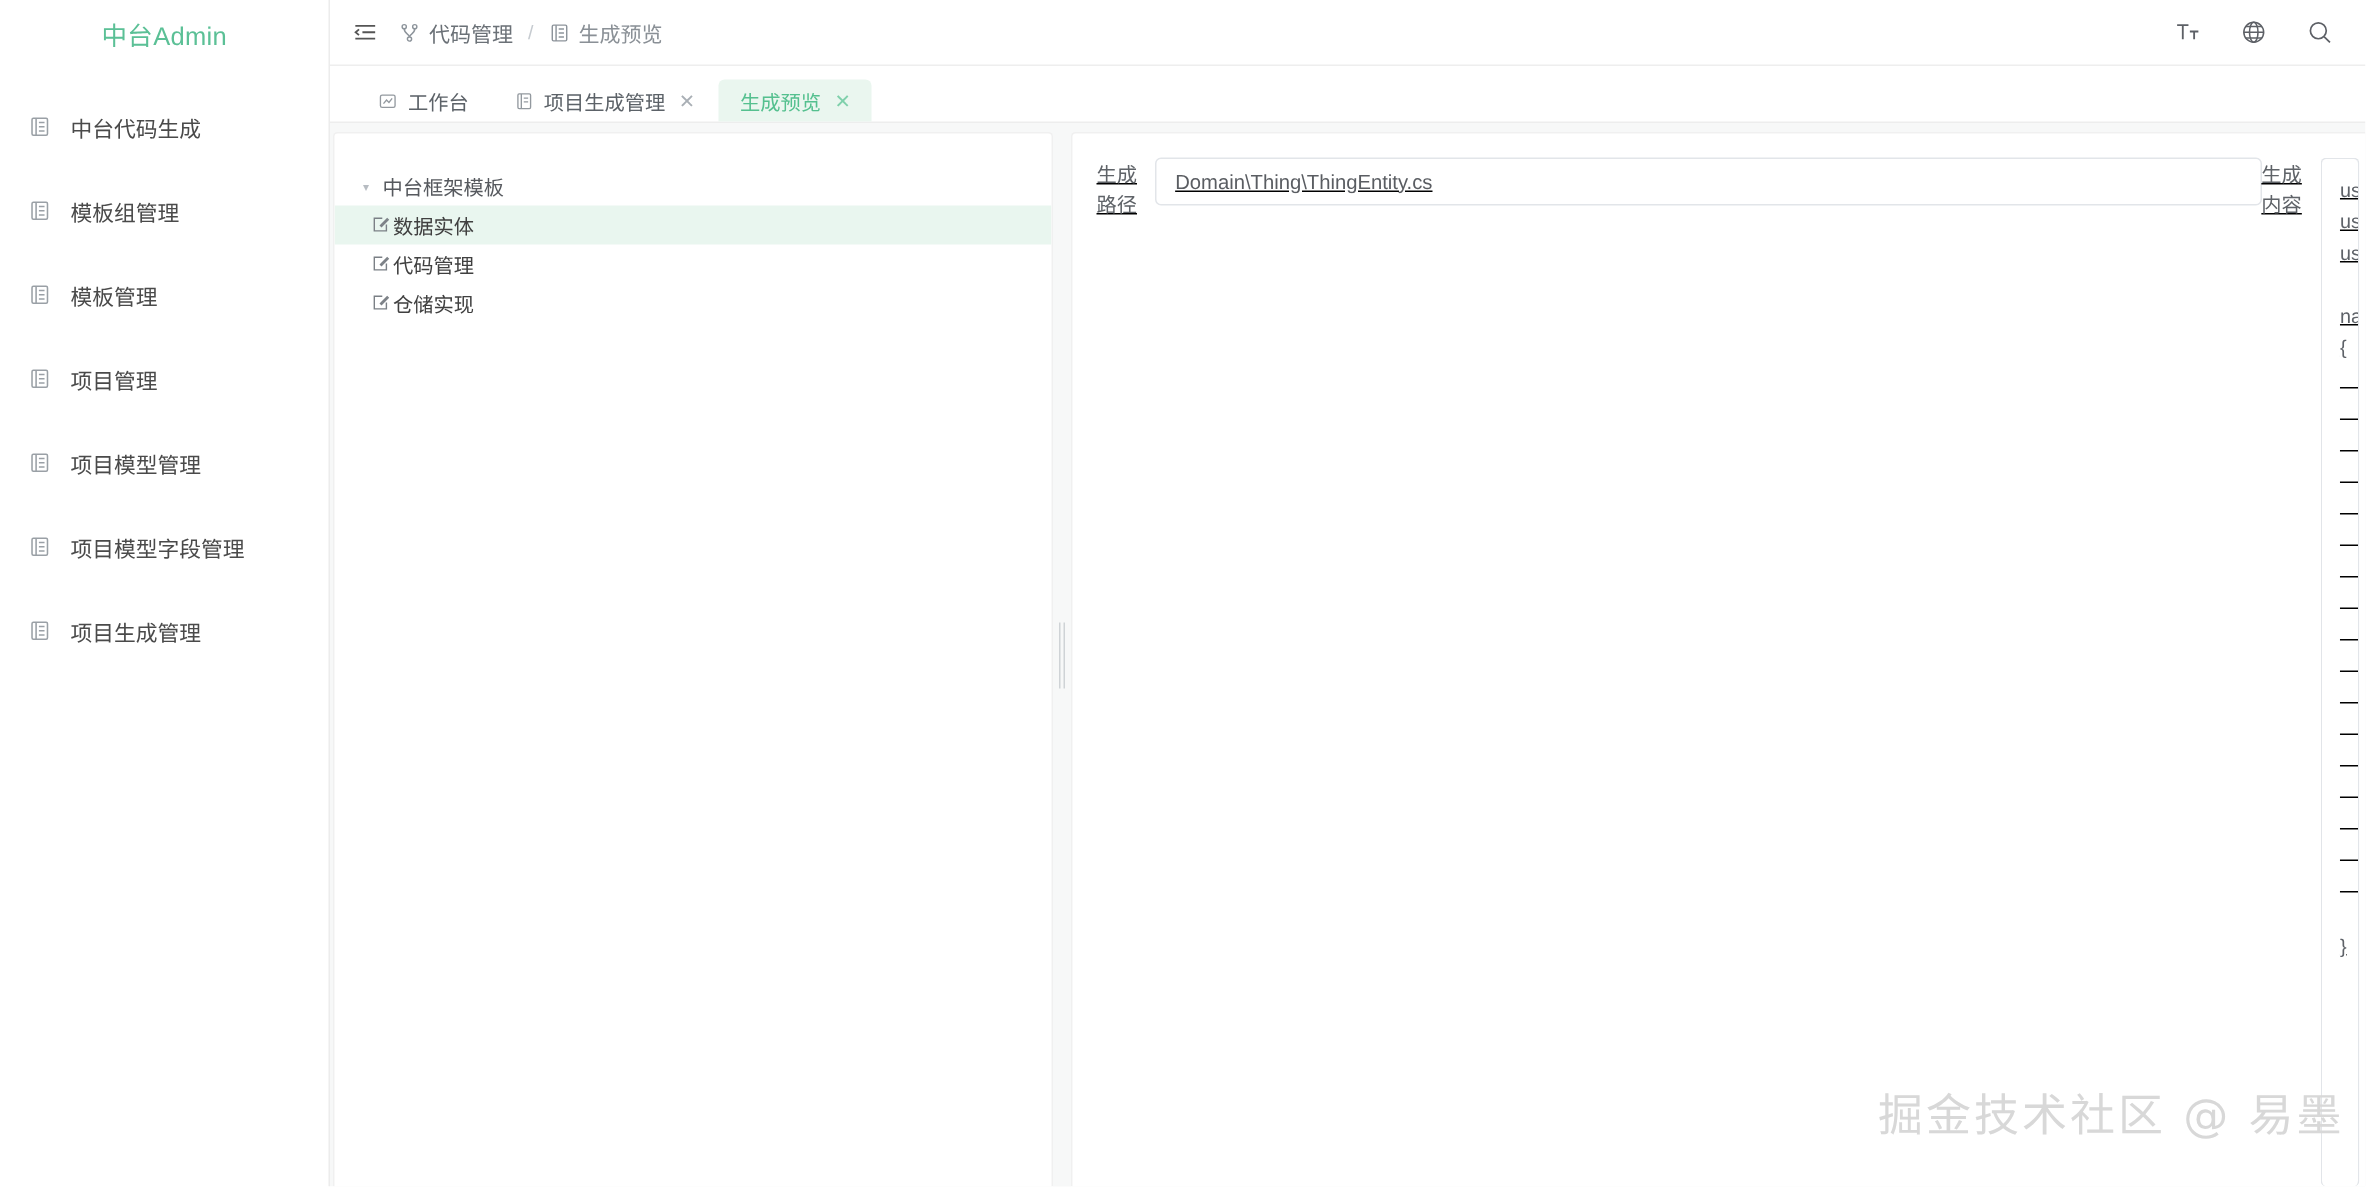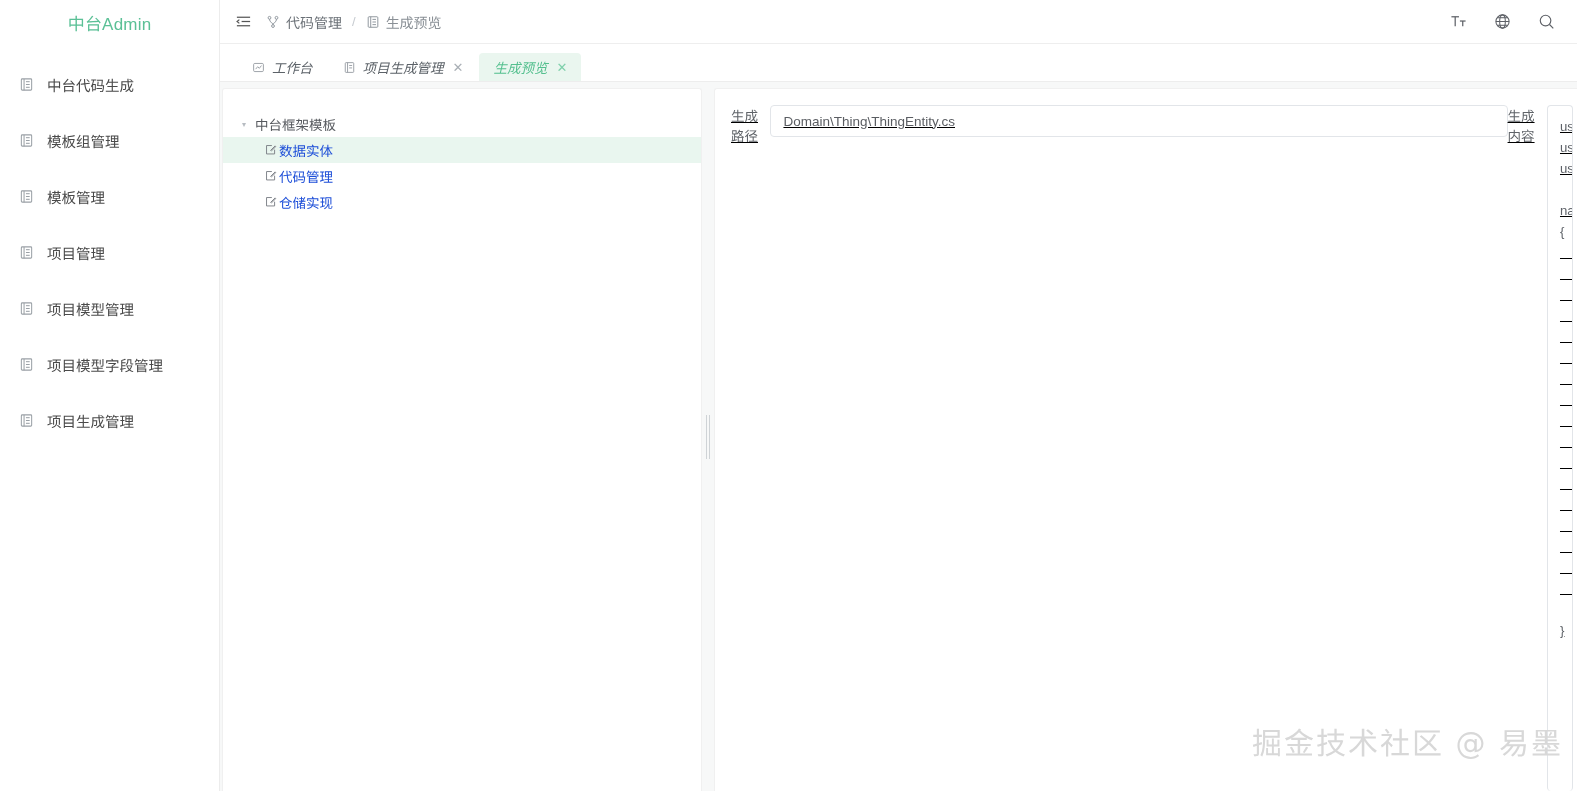--- a/index.html
+++ b/index.html
@@ -146,21 +146,20 @@
     height: 28px;
     display: inline-flex;
     align-items: center;
     gap: 7px;
     padding: 0 14px;
     font-size: 13.5px;
     color: #5c6268;
     border-radius: 4px 4px 0 0;
     cursor: pointer;
     white-space: nowrap;
-    font-style: italic;
   }
   .tab .tab-icon {
     color: #93999f;
     display: inline-flex;
     align-items: center;
   }
   .tab.active {
     background: #eaf6ef;
     color: #55c08f;
   }
@@ -231,26 +230,26 @@
   }
   .tree-caret {
     width: 14px; height: 14px;
     display: inline-flex;
     align-items: center; justify-content: center;
     margin-right: 4px;
     color: #b7bcc2;
     font-size: 8px;
   }
   .tree-child {
-    padding-left: 42px;
+    padding-left: 25px;
     height: 26px;
     display: flex;
     align-items: center;
     font-size: 13.5px;
-    color: #1d4ed8;
+    color: #404040;
     cursor: pointer;
   }
   .tree-child.selected { background: #e9f6ef; }
   .tree-leaf-icon {
     margin-right: 2px;
     color: #7b8086;
     display: inline-flex;
     align-items: center;
   }
 

